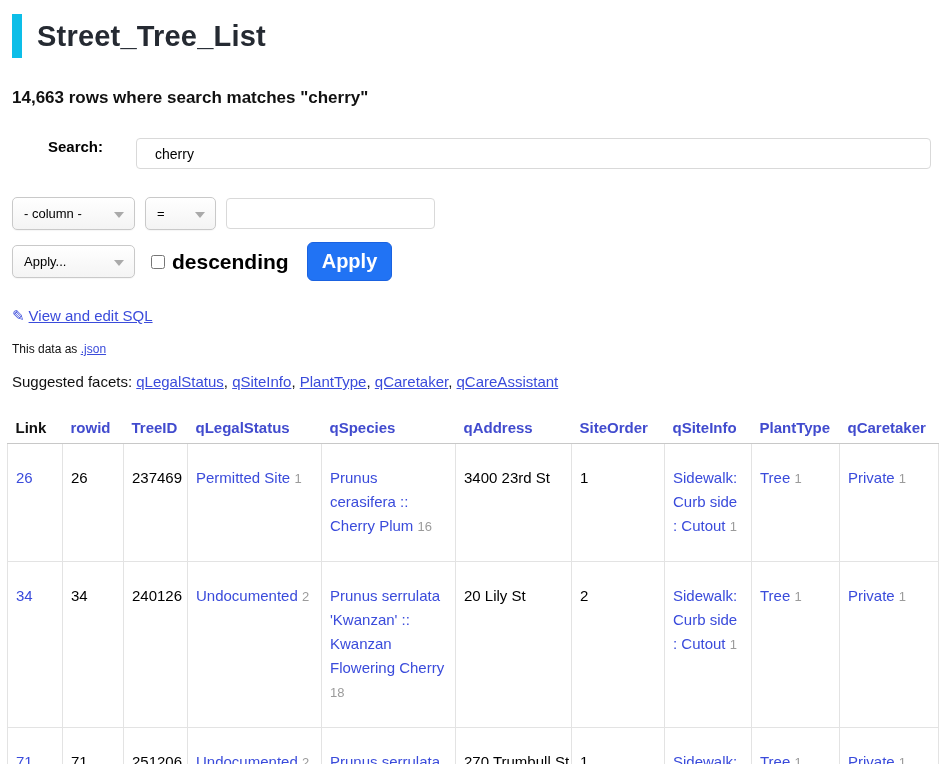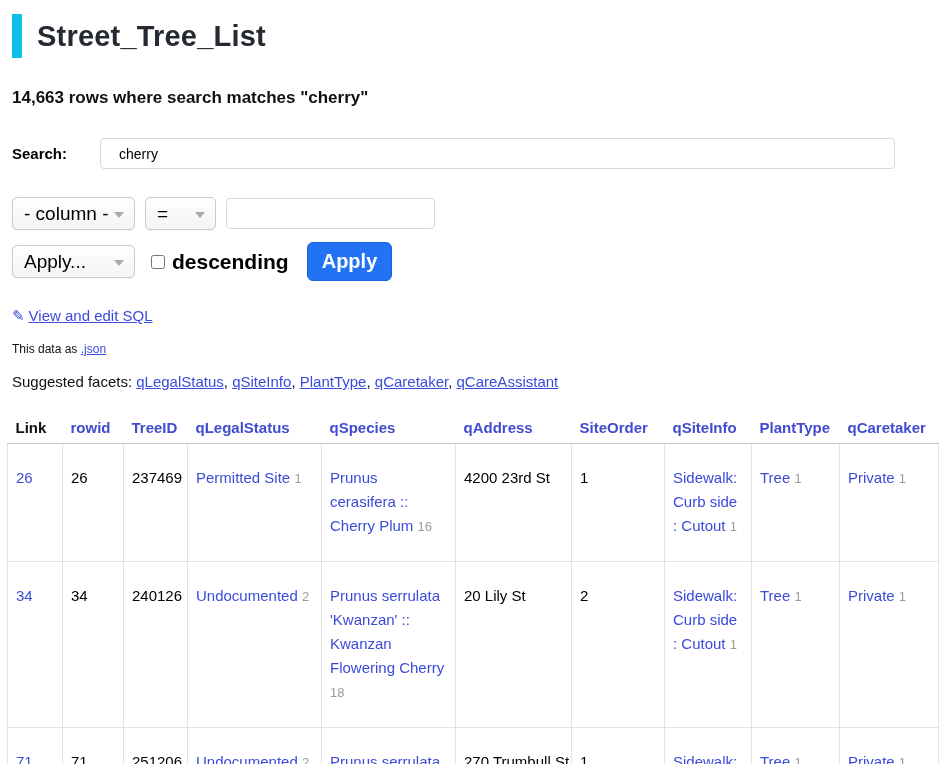--- a/index.html
+++ b/index.html
@@ -8,33 +8,33 @@
     width: 940px; height: 764px; overflow: hidden;
     font-family: "Liberation Sans", "DejaVu Sans", sans-serif;
     color: #000; padding: 14px 0 0 12px; position: relative;
   }
   
   .page-header { display: flex; align-items: center; margin-bottom: 30px; }
   .accent-bar { width: 10px; height: 44px; background: #0dbee8; margin-right: 15px; flex: none; }
   h1 { font-size: 29px; font-weight: bold; color: #252a32; letter-spacing: 0.2px; }
   .summary { font-size: 17px; font-weight: bold; color: #111; margin-bottom: 30px; }
   
-  .search-row { display: flex; align-items: center; margin-bottom: 28px; }
+  .search-row { display: flex; margin-bottom: 28px; margin-left: 36px; }
   .search-label { font-size: 15px; font-weight: bold; width: 88px; flex: none; }
   .search-input {
     width: 795px; height: 31px; border: 1px solid #d9d9d9; border-radius: 4px;
     font-size: 14px; font-family: inherit; padding: 0 18px; color: #000; outline: none;
   }
   
   .filter-row { display: flex; align-items: center; margin-bottom: 12px; }
   .select {
     position: relative; height: 33px; border: 1px solid #c9c9c9; border-radius: 5px;
     background: linear-gradient(#ffffff, #f4f4f4);
     display: flex; align-items: center; padding: 0 24px 0 11px;
-    font-size: 19px; color: #000; cursor: default;
+    font-size: 13px; color: #000; cursor: default;
     box-shadow: 0 1px 1px rgba(0,0,0,0.04);
   }
   .select .arrow {
     position: absolute; right: 10px; top: 14px; width: 0; height: 0;
     border-left: 5px solid transparent; border-right: 5px solid transparent;
     border-top: 6px solid #aaa;
   }
   .select-column { width: 123px; margin-right: 10px; }
   .select-op { width: 71px; margin-right: 10px; }
   .filter-value {
@@ -140,21 +140,21 @@
       <th><a href="#">qCaretaker</a></th>
     </tr>
   </thead>
   <tbody>
     <tr>
       <td><a href="#">26</a></td>
       <td>26</td>
       <td>237469</td>
       <td><a href="#">Permitted Site</a> <span class="count">1</span></td>
       <td><a href="#">Prunus cerasifera :: Cherry Plum</a> <span class="count">16</span></td>
-      <td class="nowrap">4200 23rd St</td>
+      <td class="nowrap">3400 23rd St</td>
       <td>1</td>
       <td><a href="#">Sidewalk: Curb side : Cutout</a> <span class="count">1</span></td>
       <td><a href="#">Tree</a> <span class="count">1</span></td>
       <td><a href="#">Private</a> <span class="count">1</span></td>
     </tr>
     <tr>
       <td><a href="#">34</a></td>
       <td>34</td>
       <td>240126</td>
       <td><a href="#">Undocumented</a> <span class="count">2</span></td>

